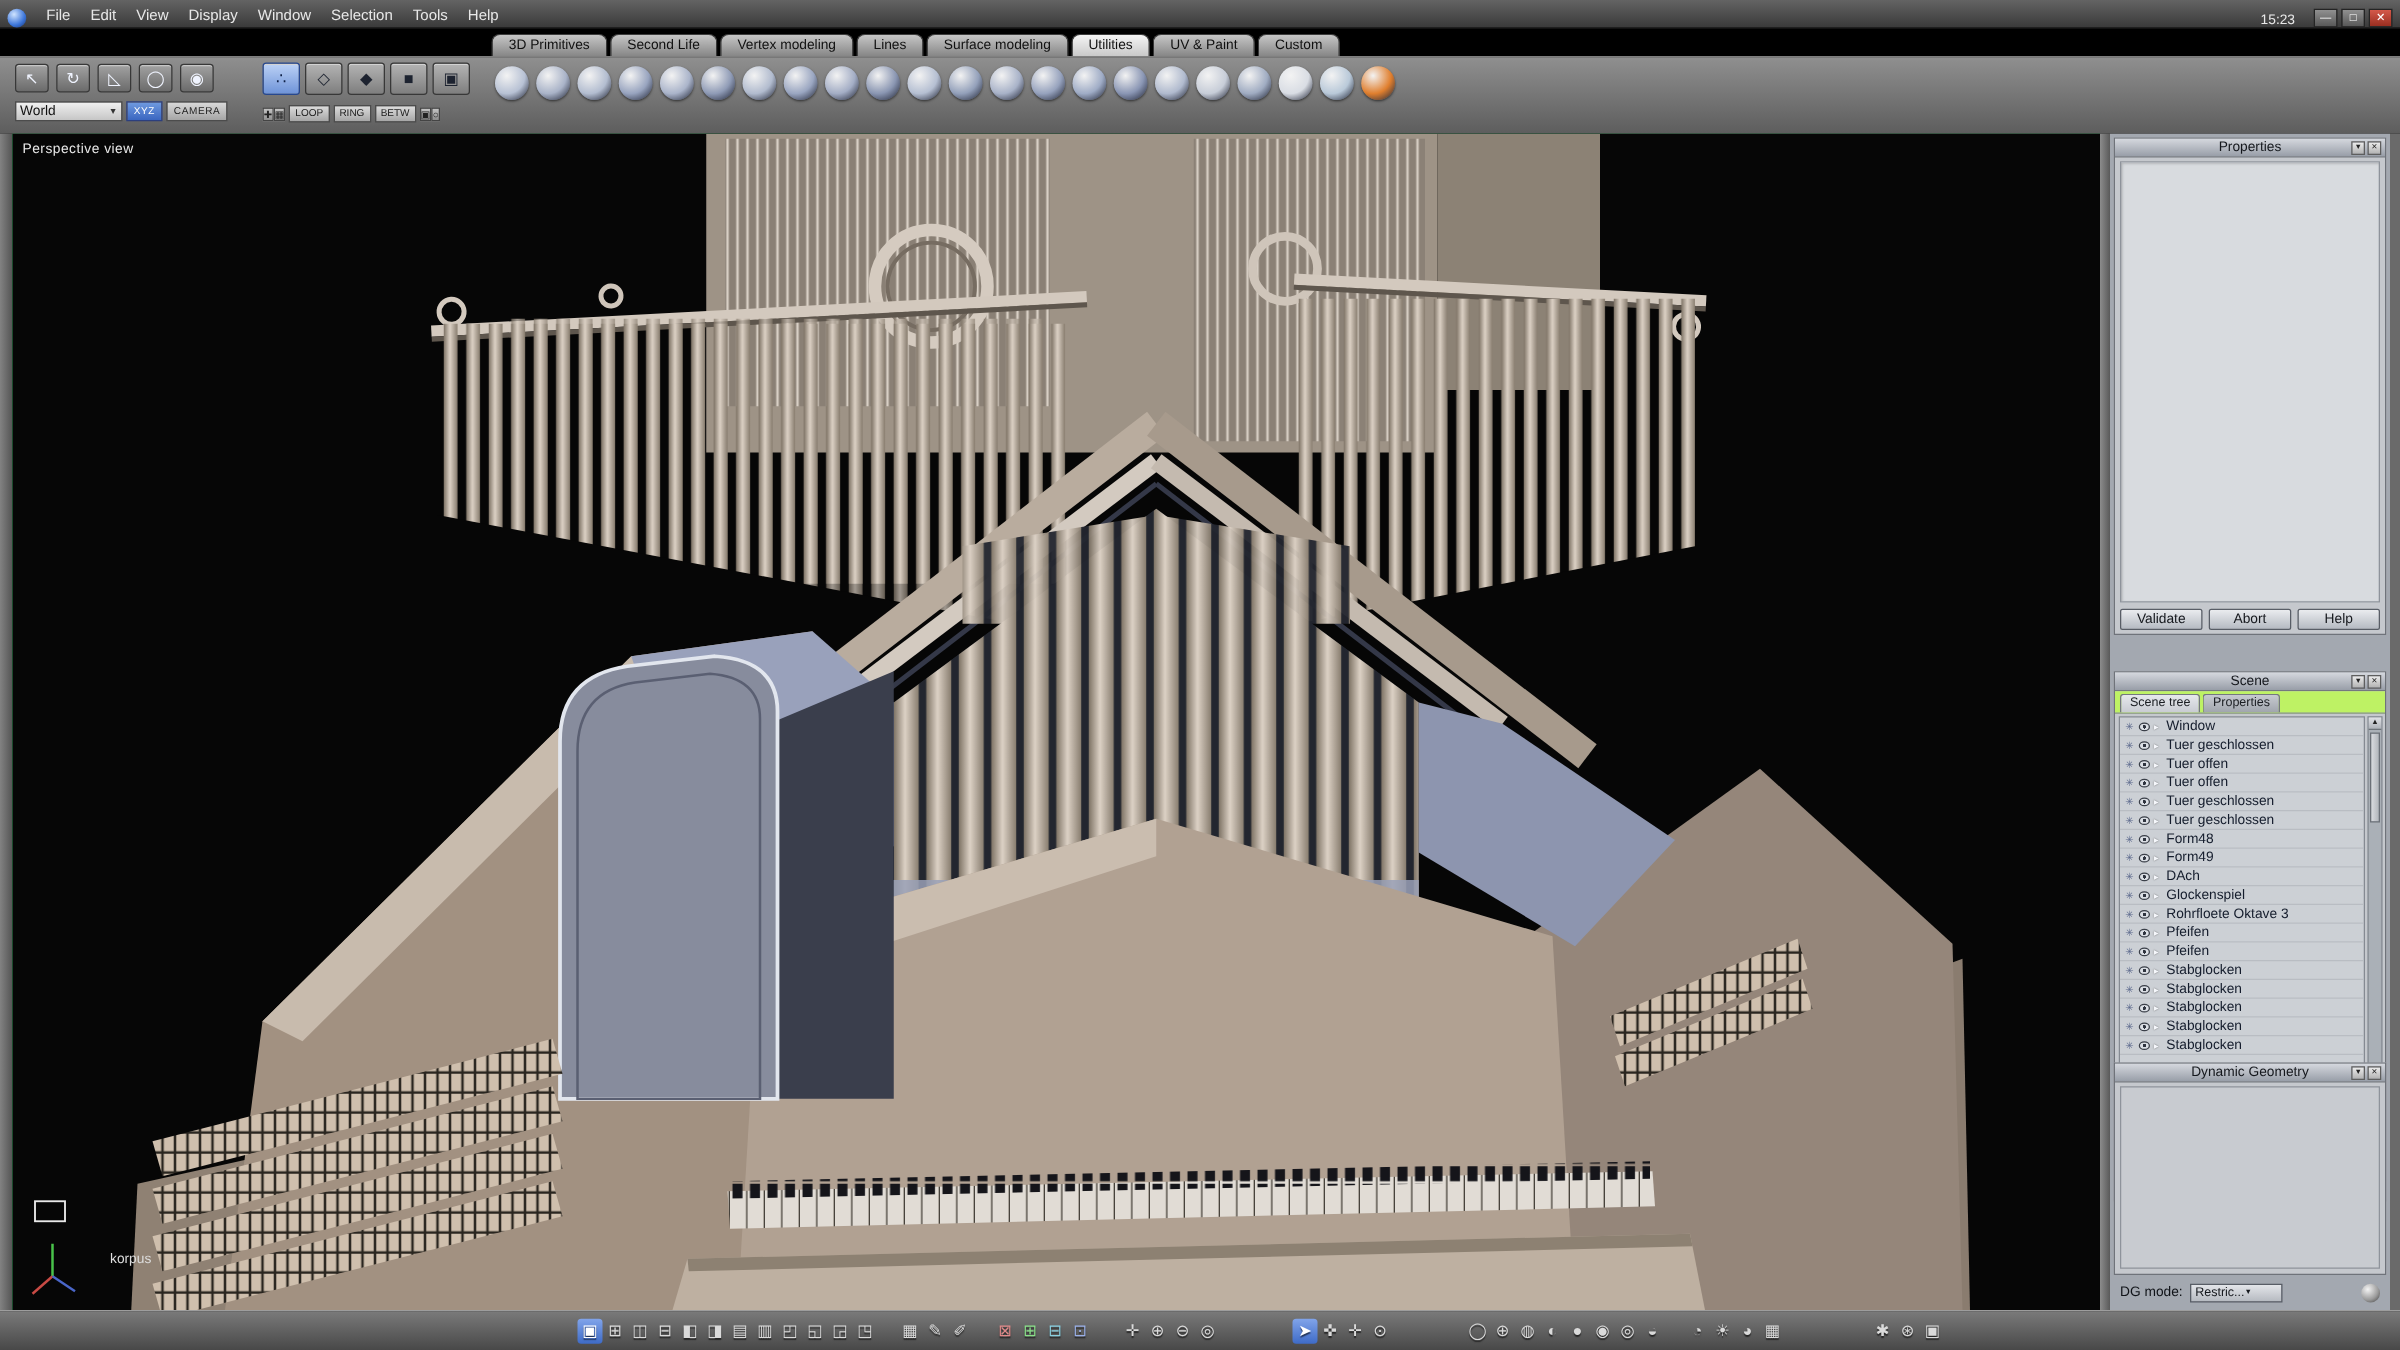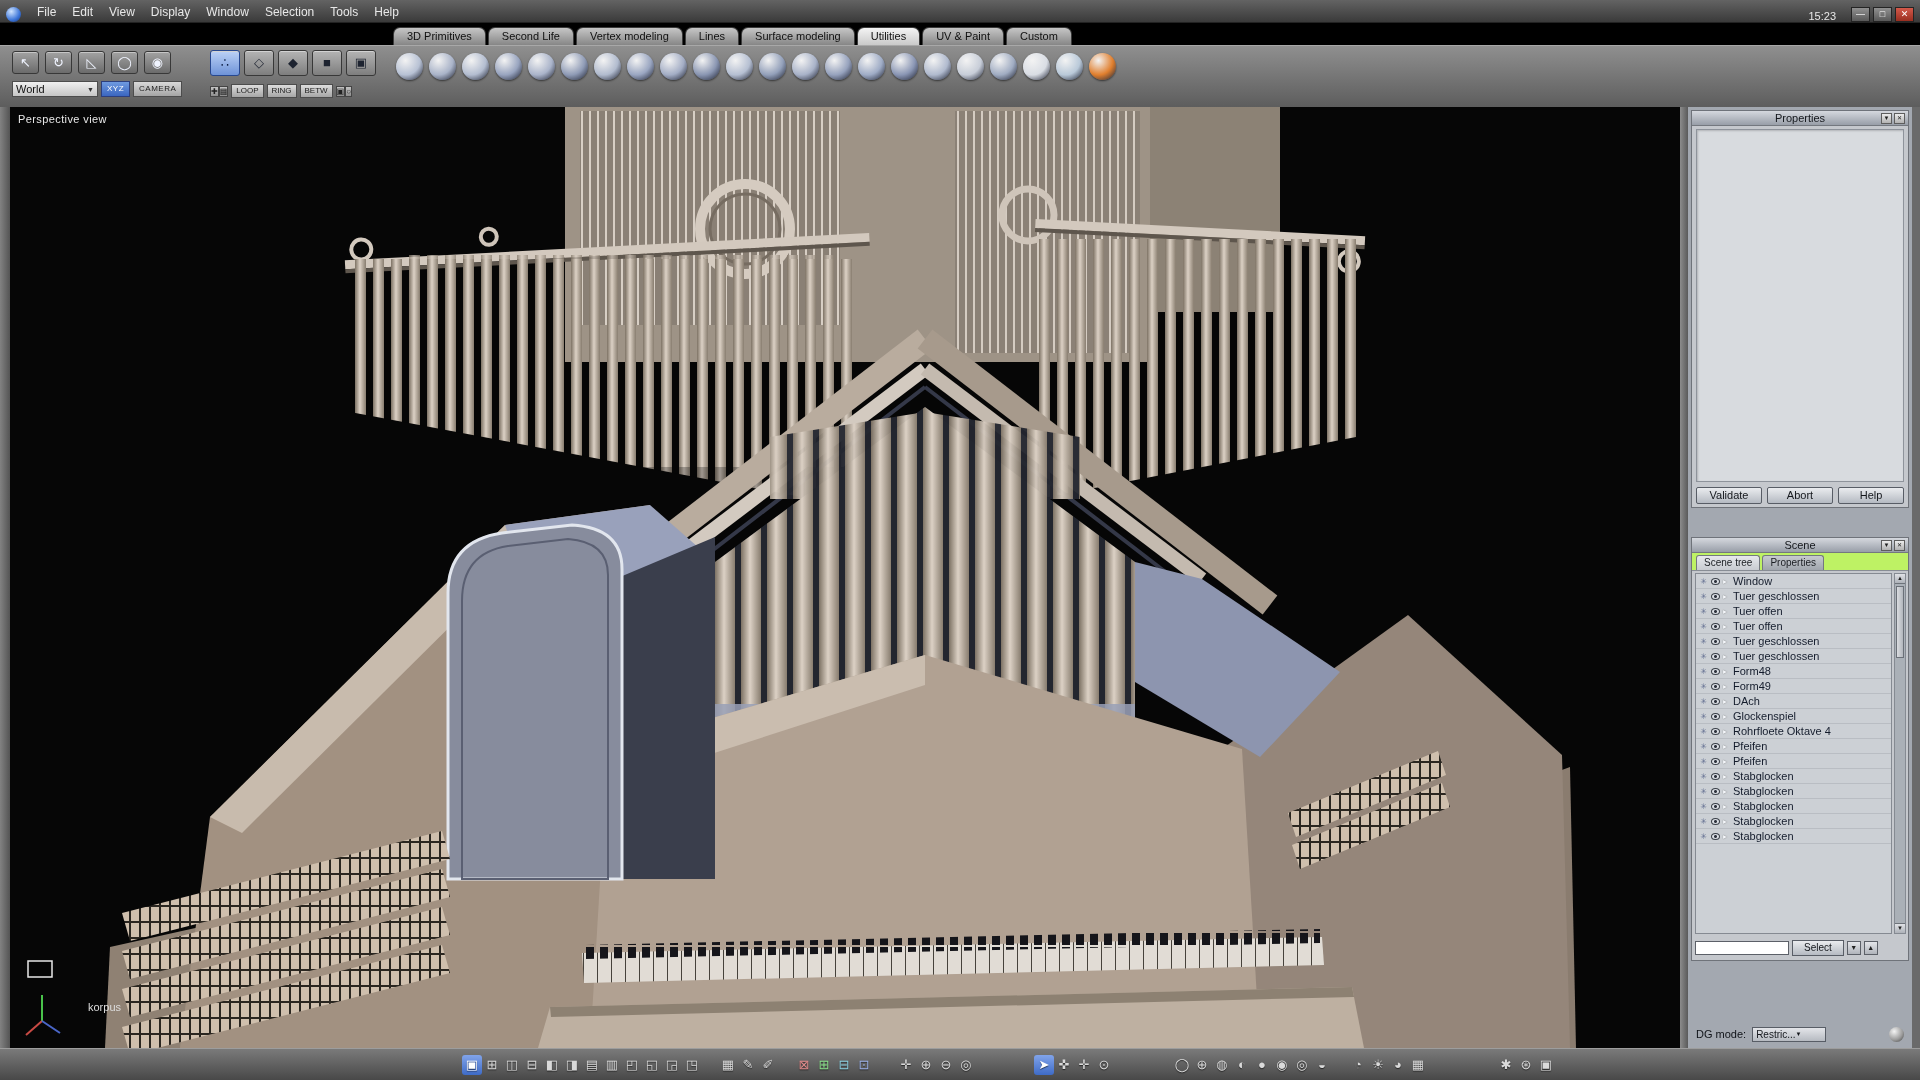--- a/index.html
+++ b/index.html
@@ -377,21 +377,21 @@
             <span class="ticon">✳</span>
             <span class="eye"></span>
             <span class="arr">▸</span>
             <span>Glockenspiel</span>
           </div>
 
           <div class="trow">
             <span class="ticon">✳</span>
             <span class="eye"></span>
             <span class="arr">▸</span>
-            <span>Rohrfloete Oktave 4</span>
+            <span>Rohrfloete Oktave 3</span>
           </div>
 
           <div class="trow">
             <span class="ticon">✳</span>
             <span class="eye"></span>
             <span class="arr">▸</span>
             <span>Pfeifen</span>
           </div>
 
           <div class="trow">
@@ -442,20 +442,28 @@
         <span class="sarr down">▼</span>
       </div>
       <div class="selectrow">
         <input class="sel-input" type="text" style="">
         <button class="sel-btn">Select</button>
         <span class="mini">▼</span>
         <span class="mini">▲</span>
       </div>
     </div>
 
+    <div class="panel dyn">
+      <div class="ph">
+        <span>Dynamic Geometry</span>
+        <span class="hbtn roll">▼</span>
+        <span class="hbtn closex">✕</span>
+      </div>
+      <div class="pb"></div>
+    </div>
 
     <div class="dgrow">
       <span>DG mode:</span>
       <div class="dg-drop">
         <span>Restric...</span>
         <span class="wa">▼</span>
       </div>
       <span class="dg-sphere"></span>
     </div>
   </div>

